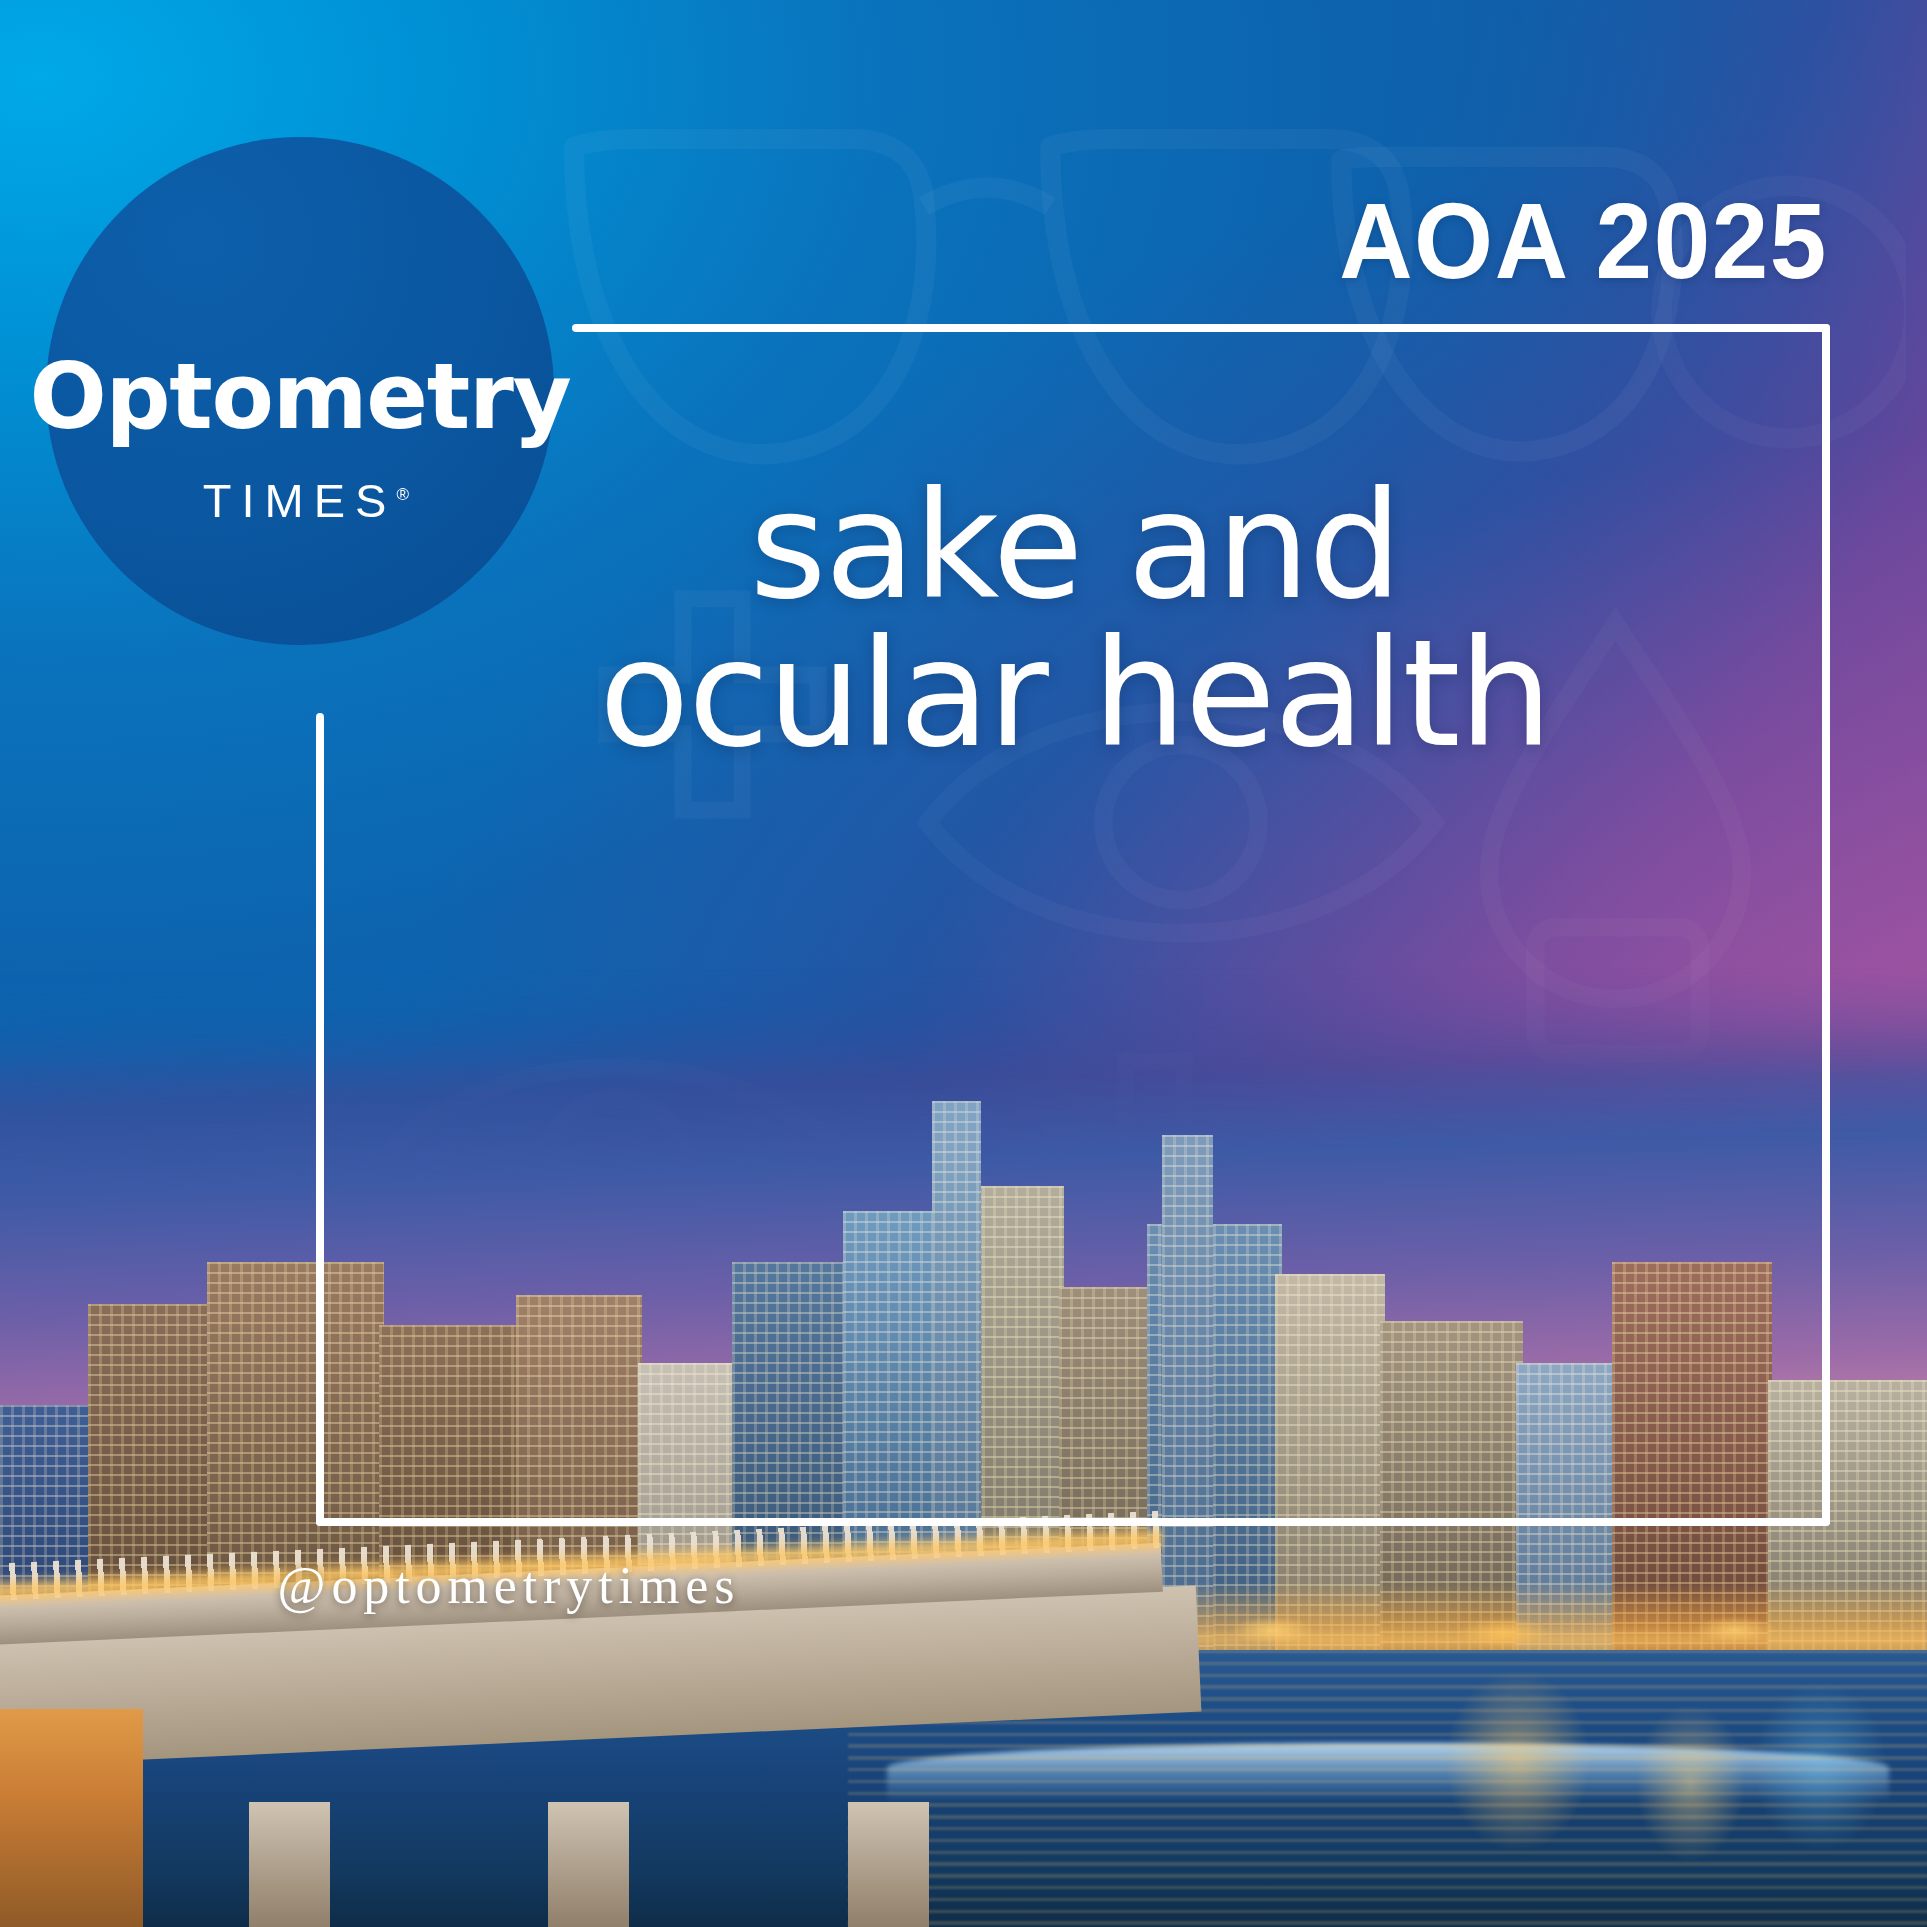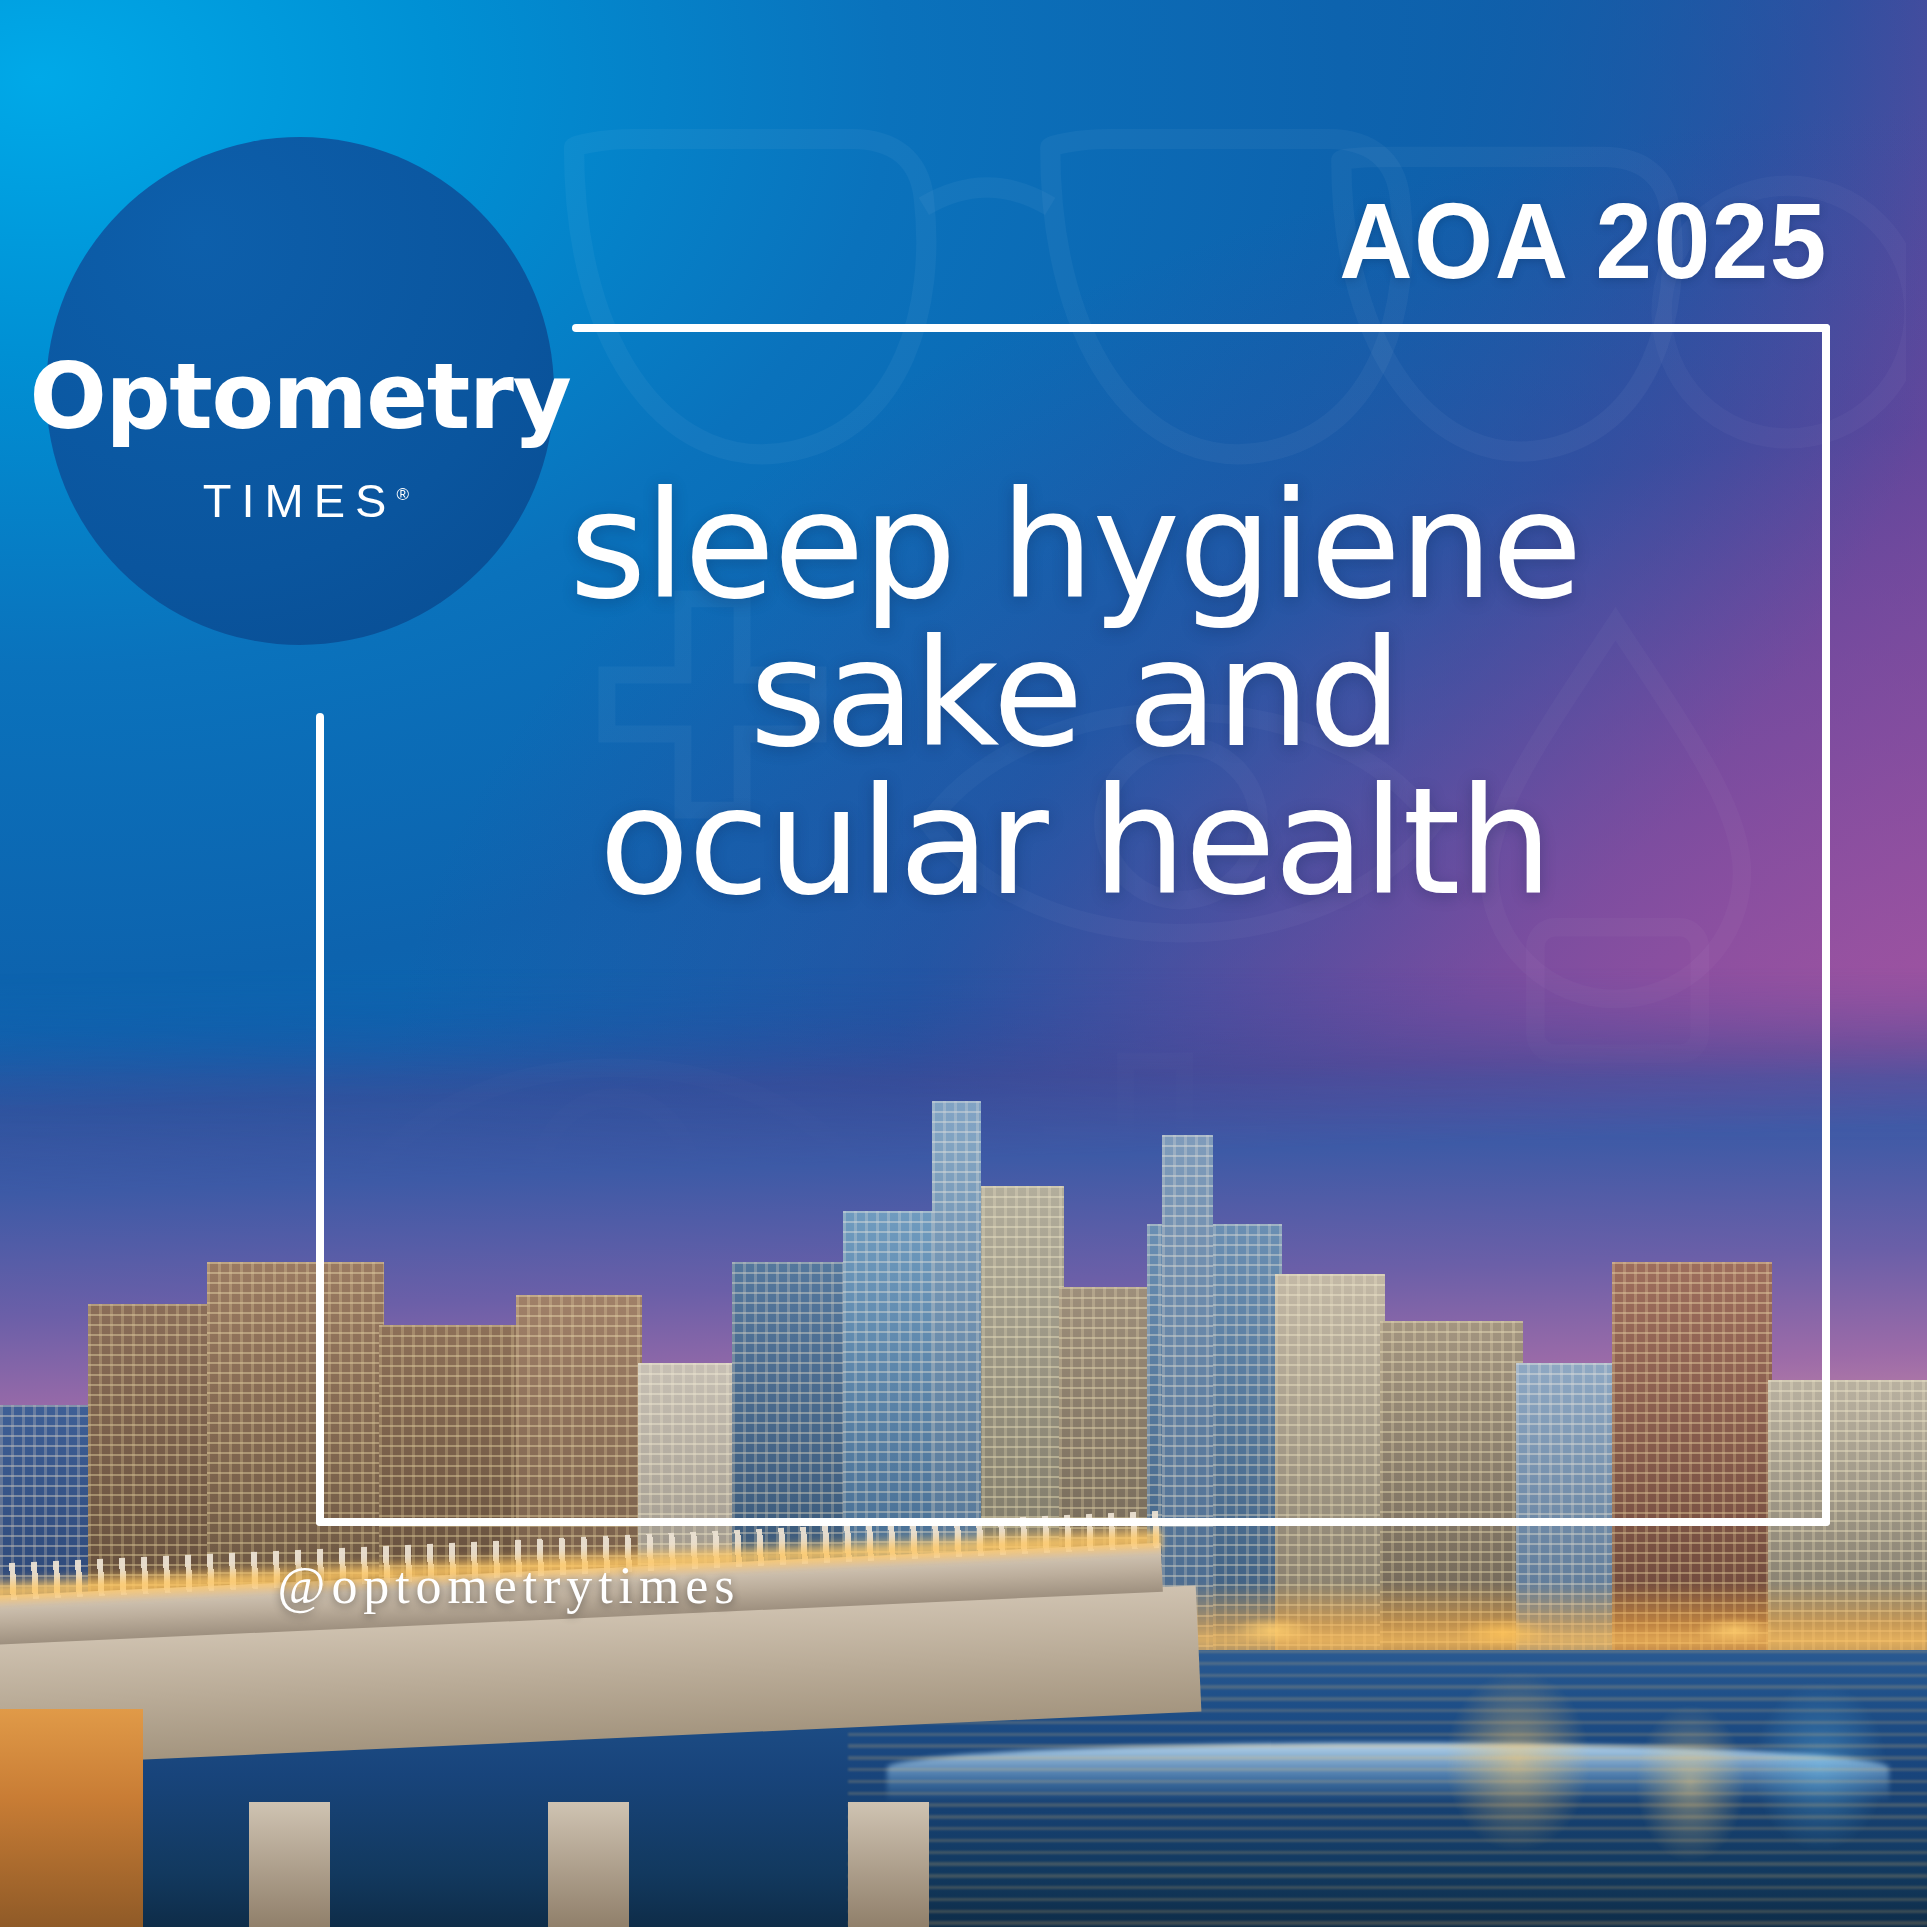--- a/index.html
+++ b/index.html
@@ -317,21 +317,20 @@
   </div>
 
   <div class="kicker">AOA 2025</div>
 
   <div class="frame-top"></div>
   <div class="frame-right"></div>
   <div class="frame-bottom"></div>
   <div class="frame-left"></div>
 
   <div class="headline">
-    <span class="ln">sleep hygiene</span>
     <span class="ln">sake and</span>
     <span class="ln">ocular health</span>
   </div>
 
   <div class="handle">@optometrytimes</div>
 
 </div>
 
 
 </body></html>

